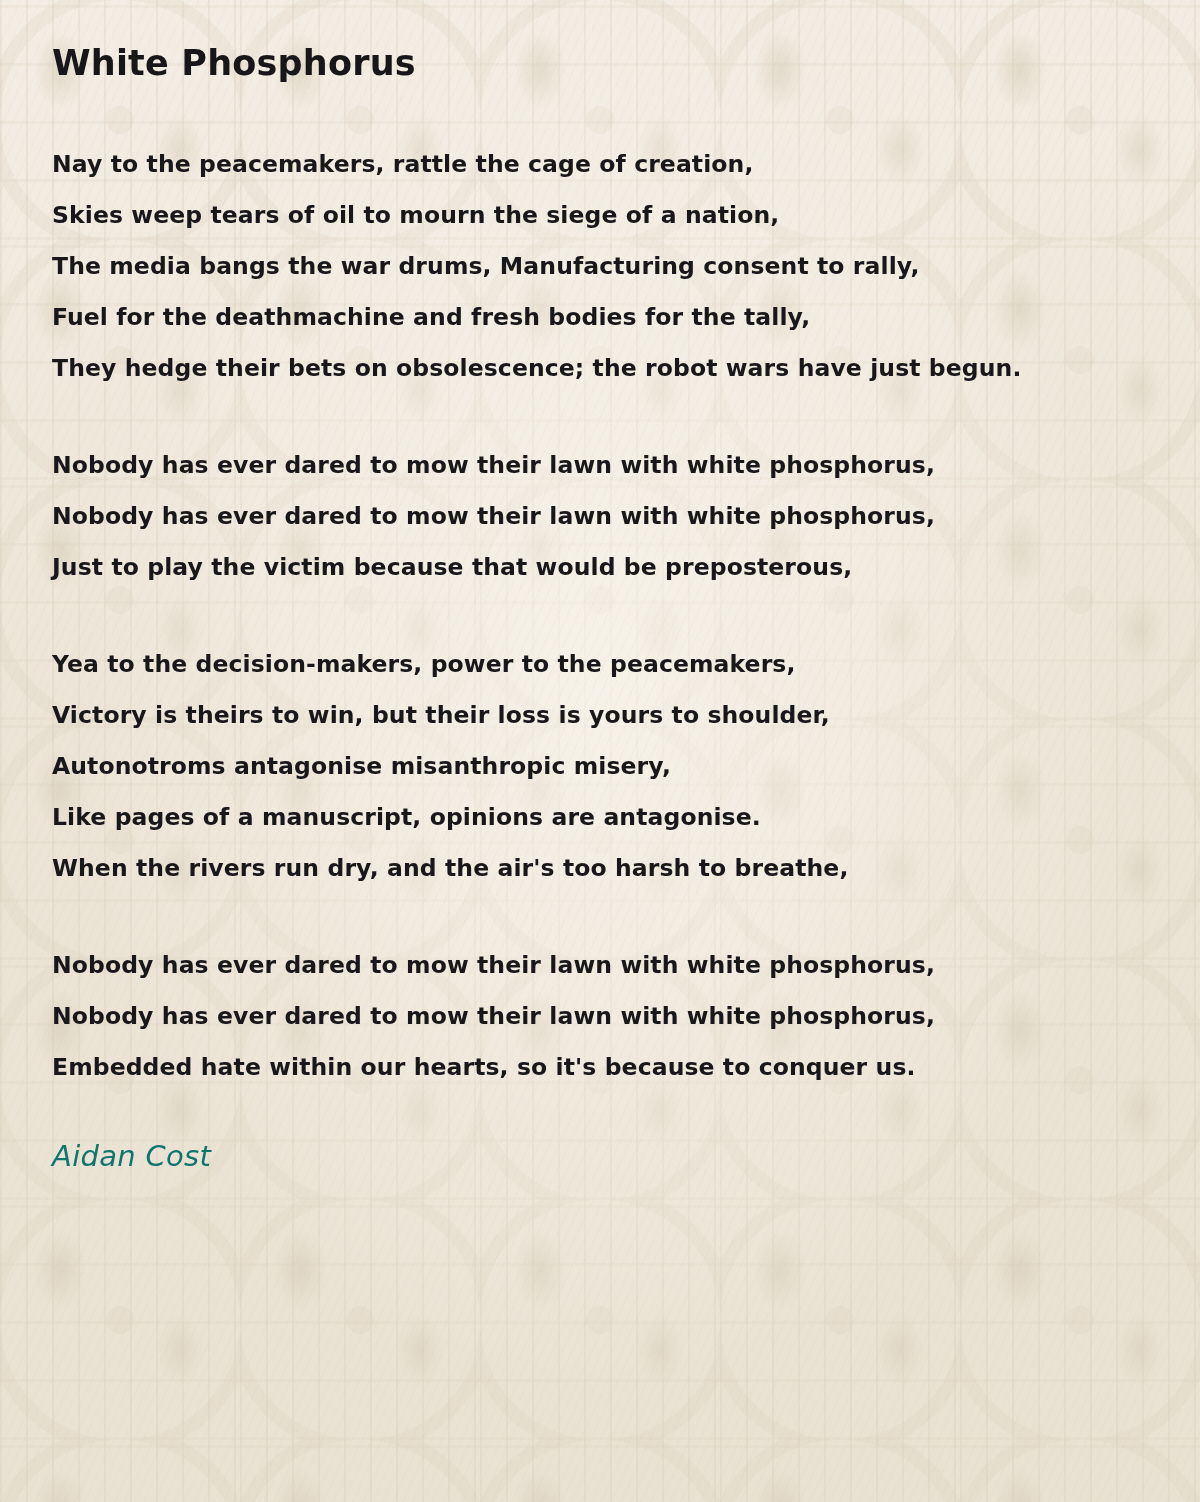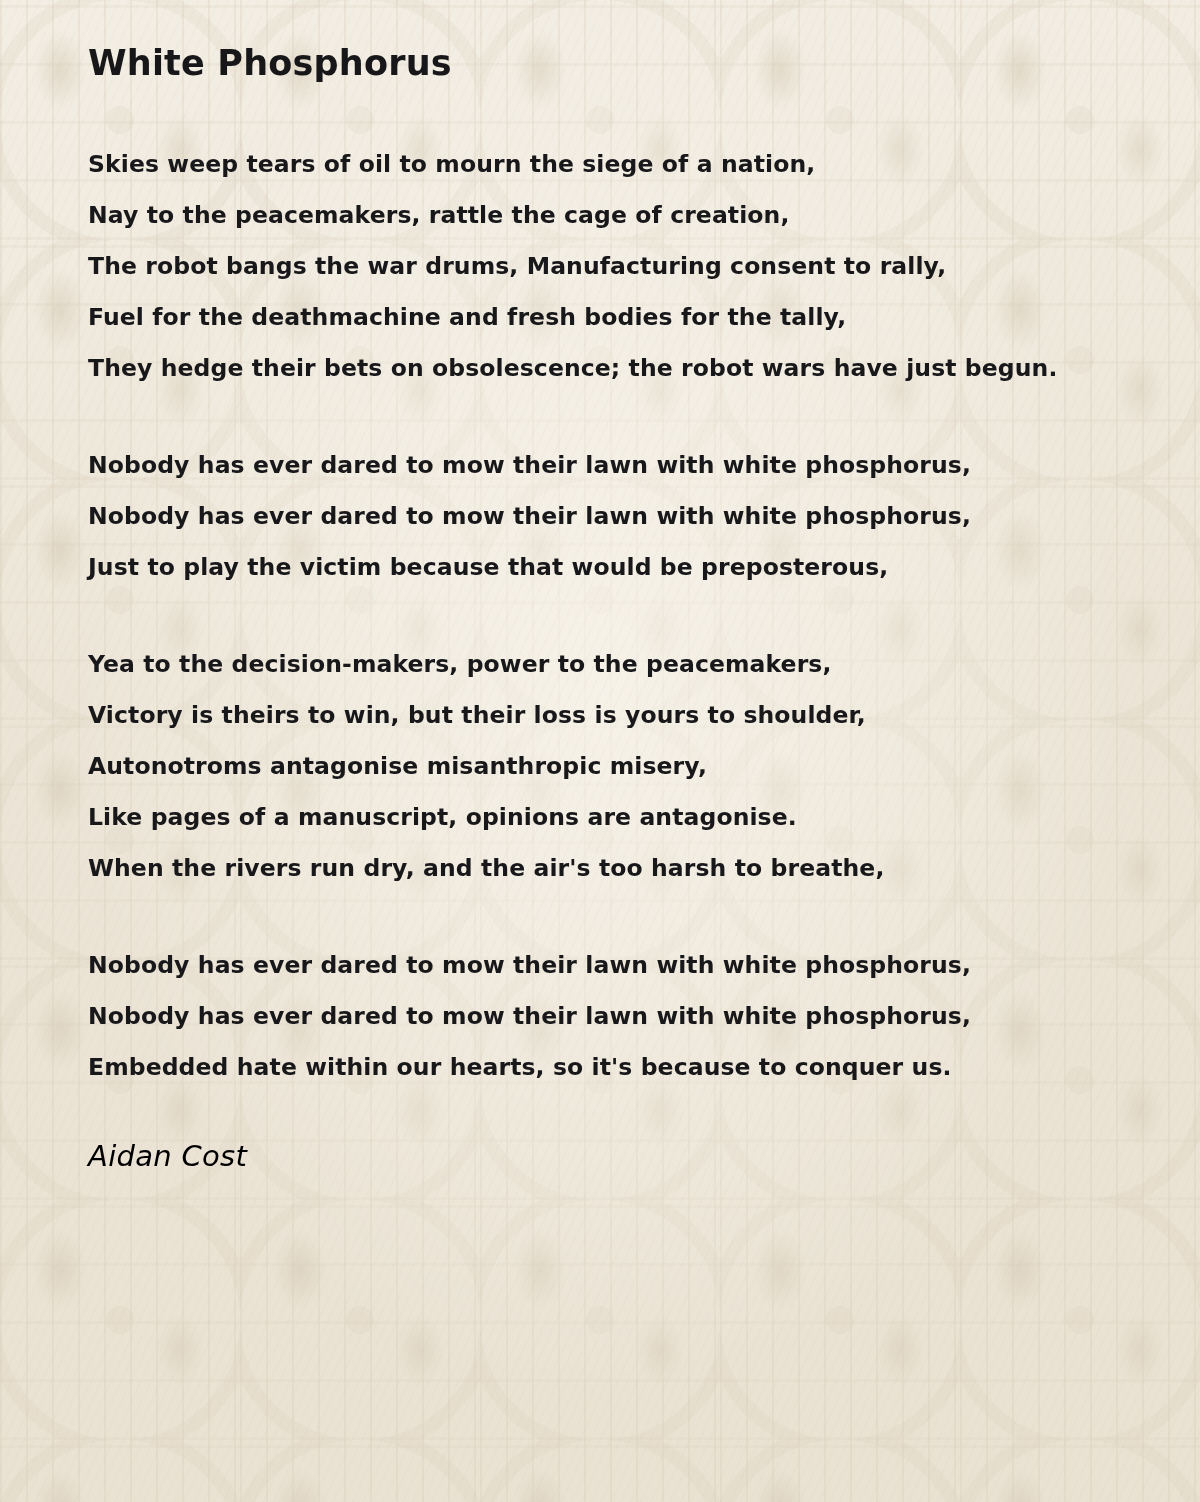--- a/index.html
+++ b/index.html
@@ -36,21 +36,20 @@
     background-image:
       repeating-linear-gradient(115deg, rgba(200,188,166,0.10) 0px, rgba(200,188,166,0.10) 1px, rgba(0,0,0,0) 1px, rgba(0,0,0,0) 9px),
       radial-gradient(ellipse at 50% 46%, rgba(255,253,247,0.55) 0%, rgba(255,253,247,0.0) 62%);
     pointer-events: none;
   }
 
   .content {
     position: relative;
     padding: 44px 60px 0 52px;
     box-sizing: border-box;
-    margin-left: 36px;
   }
 
   .poem-title {
     font-size: 35px;
     font-weight: bold;
     color: #17171a;
     letter-spacing: 0.2px;
     margin: 0 0 56px 0;
     line-height: 1.1;
   }
@@ -64,37 +63,37 @@
     color: #18181b;
     line-height: 51px;
     white-space: pre;
     letter-spacing: 0.1px;
   }
 
   .author {
     margin-top: 34px;
     font-size: 29px;
     font-style: italic;
-    color: #000000;
+    color: #0f766e;
     letter-spacing: 0.3px;
   }
 </style>
 </head>
 <body>
 
 <div class="paper"></div>
 
 <div class="content">
 
   <h1 class="poem-title">White Phosphorus</h1>
 
   <div class="stanza">
+    <div class="line">Nay to the peacemakers, rattle the cage of creation,</div>
     <div class="line">Skies weep tears of oil to mourn the siege of a nation,</div>
-    <div class="line">Nay to the peacemakers, rattle the cage of creation,</div>
-    <div class="line">The robot bangs the war drums, Manufacturing consent to rally,</div>
+    <div class="line">The media bangs the war drums, Manufacturing consent to rally,</div>
     <div class="line">Fuel for the deathmachine and fresh bodies for the tally,</div>
     <div class="line">They hedge their bets on obsolescence; the robot wars have just begun.</div>
   </div>
 
   <div class="stanza">
     <div class="line">Nobody has ever dared to mow their lawn with white phosphorus,</div>
     <div class="line">Nobody has ever dared to mow their lawn with white phosphorus,</div>
     <div class="line">Just to play the victim because that would be preposterous,</div>
   </div>
 

